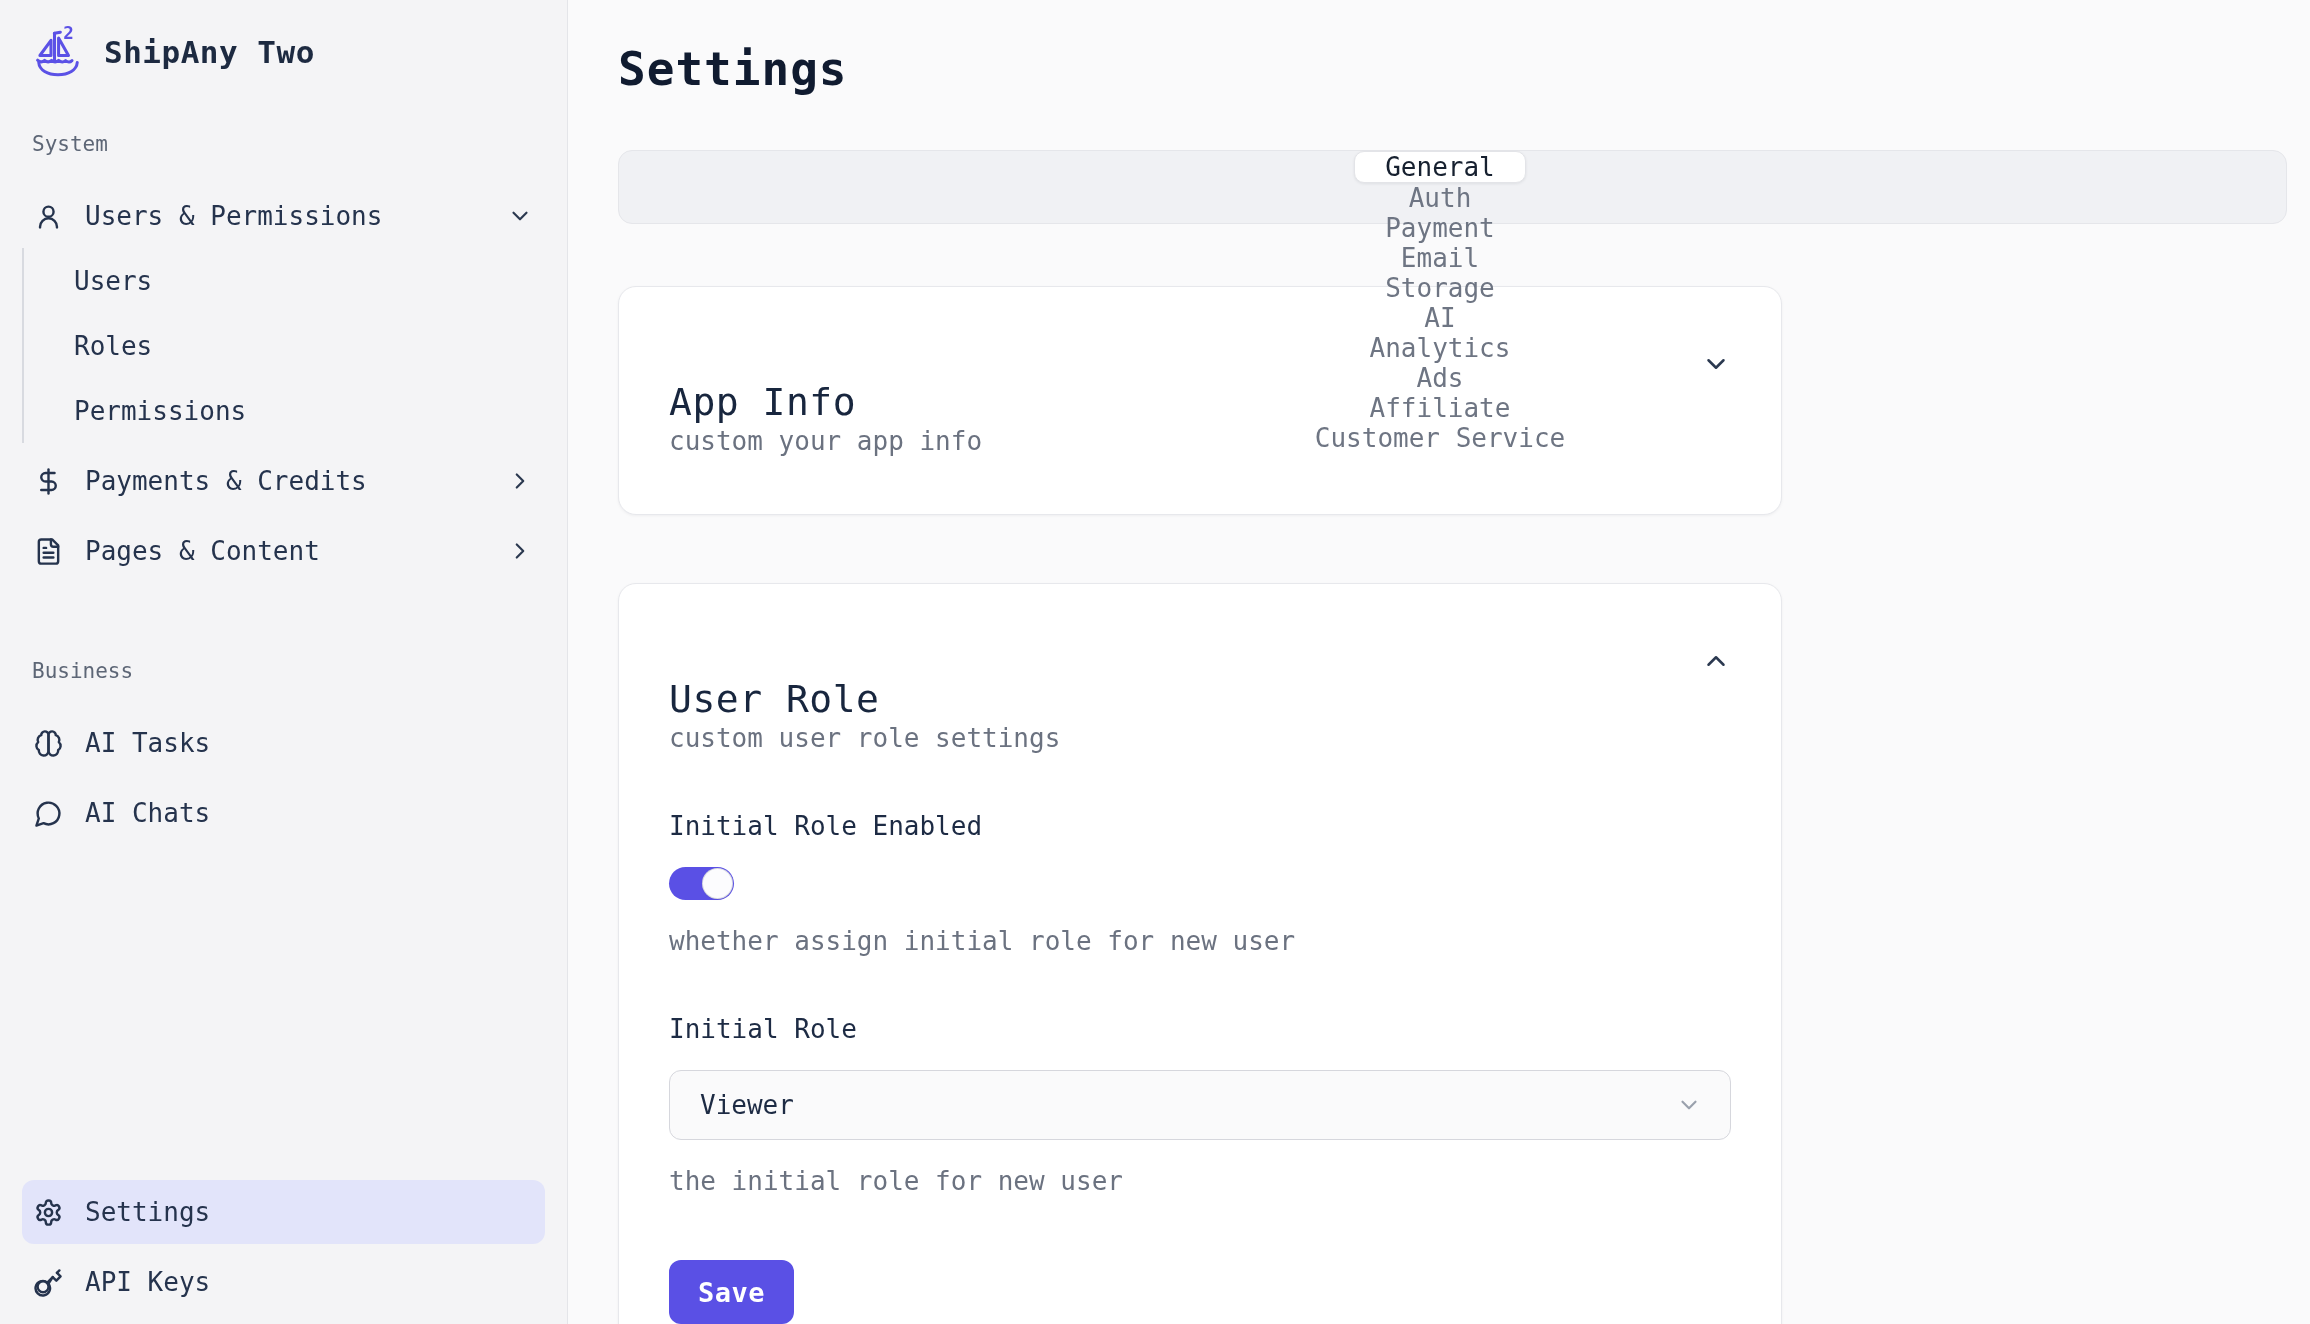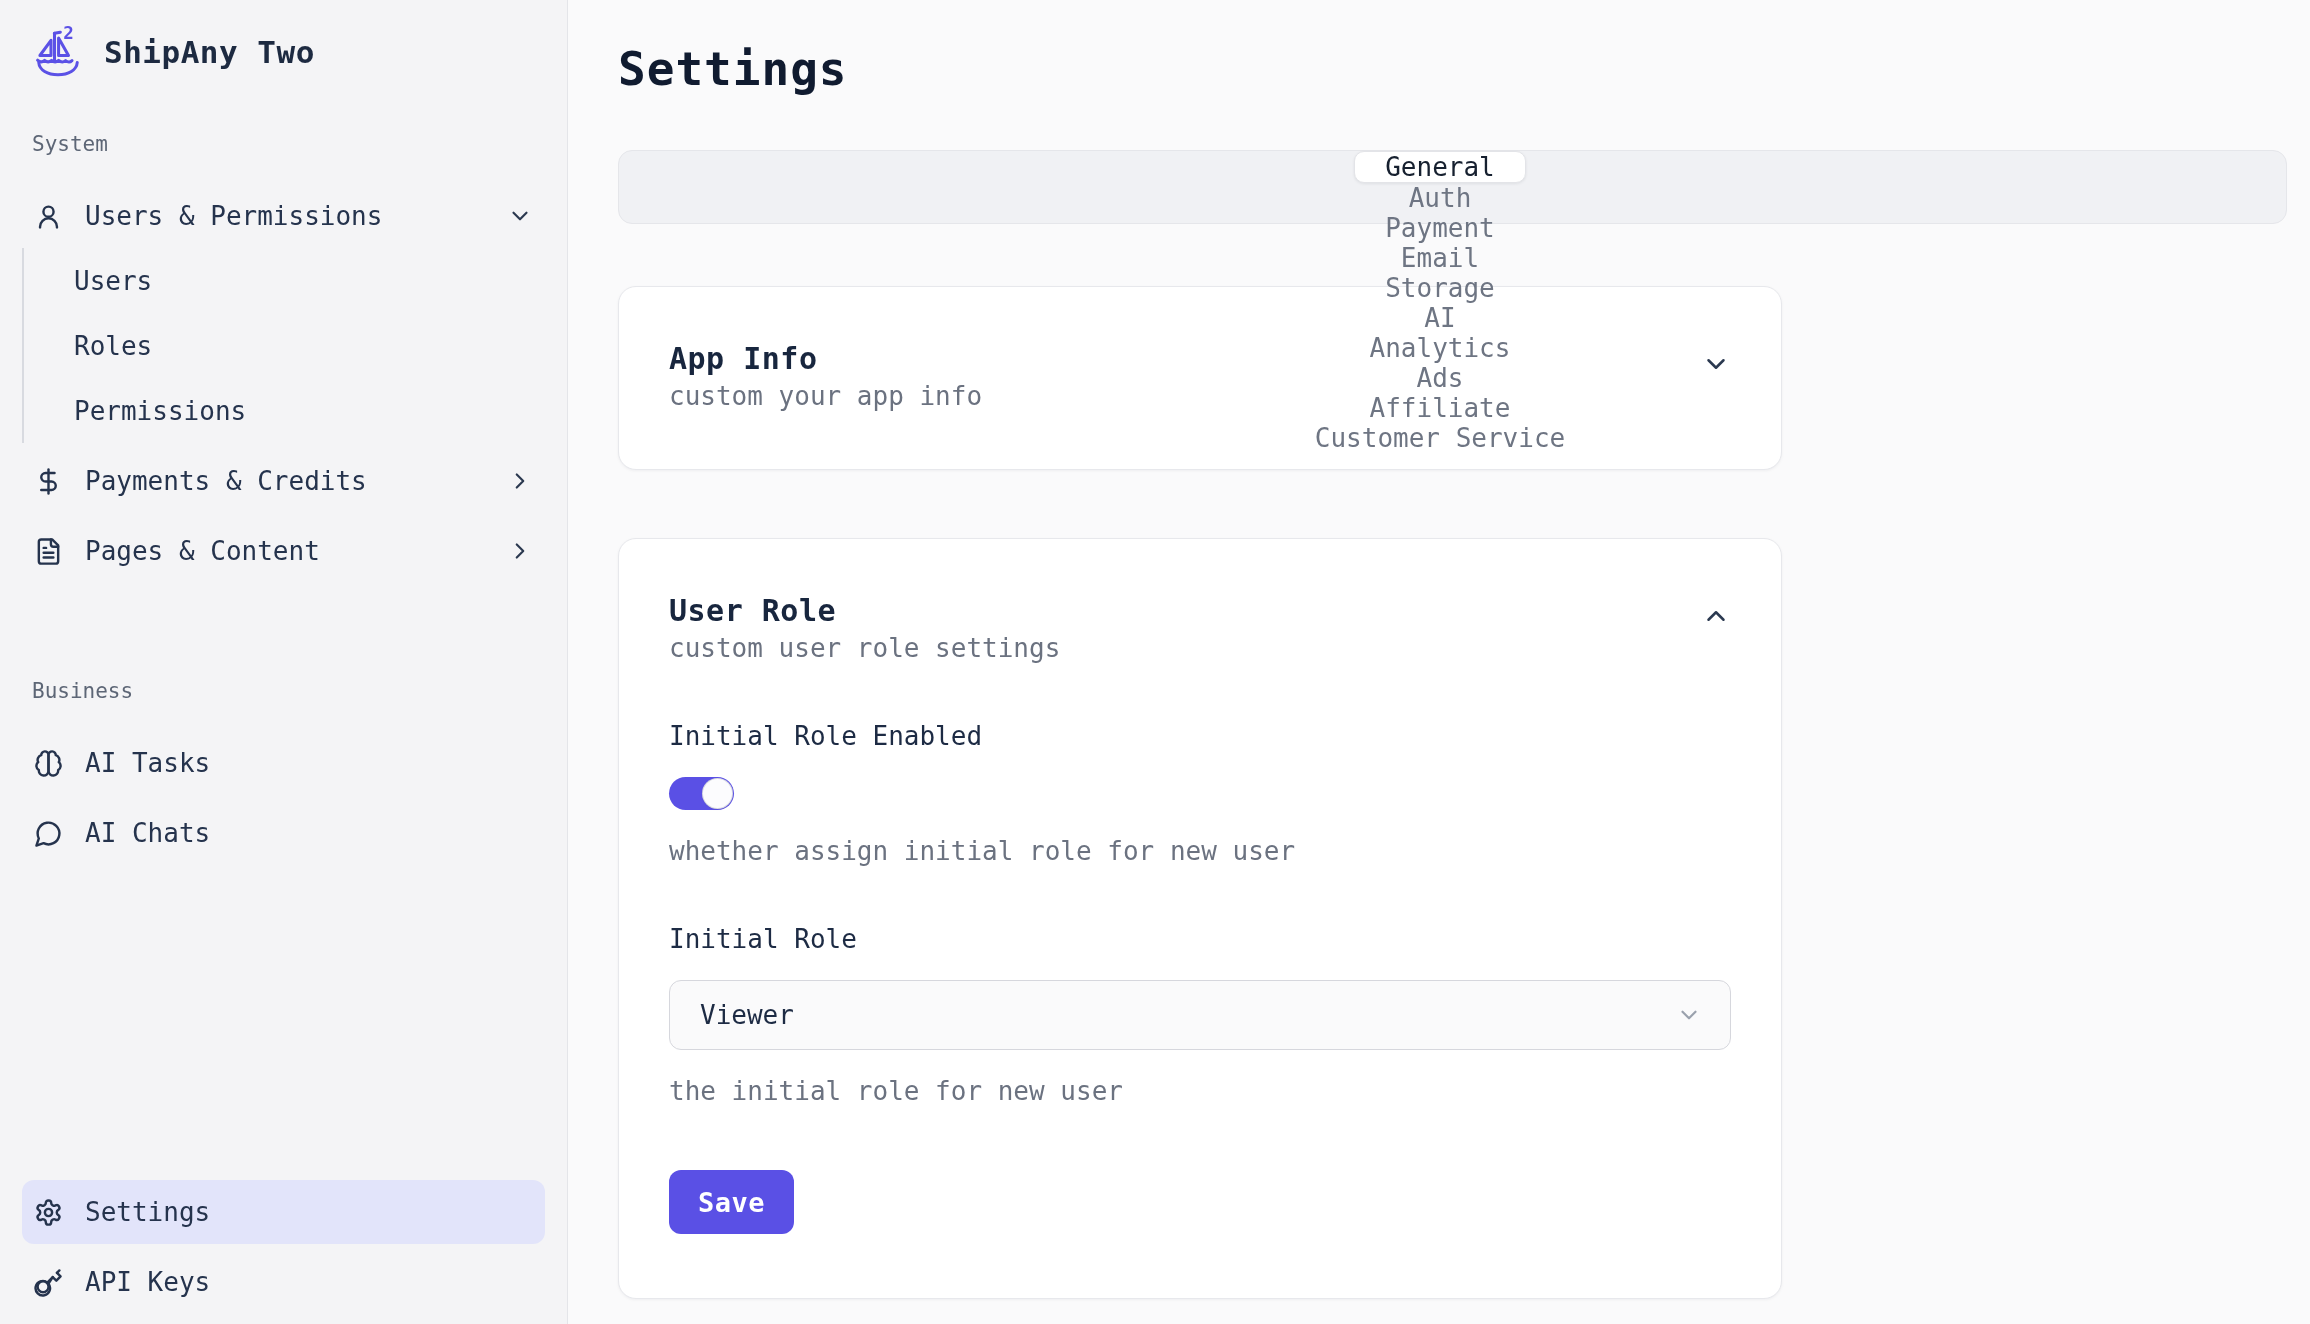--- a/index.html
+++ b/index.html
@@ -16,21 +16,21 @@
     background:#f4f4f6;
     border-right:1px solid #e4e5e9;
     padding:18px 22px 10px 22px;
     display:flex; flex-direction:column;
   }
   .logo-row { display:flex; align-items:center; gap:18px; padding:6px 8px 0 8px; }
   .logo-icon { width:56px; height:56px; display:flex; align-items:center; justify-content:center; }
   .logo-title { font-size:31px; font-weight:700; color:#1d2a41; letter-spacing:.5px; }
   .section-label { font-size:21px; color:#5d6676; margin:0 0 0 10px; }
   .sec-system { margin-top:52px; }
-  .sec-business { margin-top:96px; }
+  .sec-business { margin-top:76px; }
   .nav-item {
     display:flex; align-items:center; gap:22px;
     height:64px; padding:0 12px; margin-top:6px;
     border-radius:12px; font-size:26px; color:#25334d;
     cursor:pointer;
   }
   .nav-item .nicon { width:29px; height:29px; display:flex; color:#25334d; flex:none; }
   .nav-item .chev { margin-left:auto; width:26px; height:26px; display:flex; color:#2b3950; }
   .nav-item.active { background:#e2e4fa; }
   .sub-list { border-left:2px solid #d8dae0; }
@@ -61,21 +61,21 @@
   }
   .card {
     width:1164px; background:#ffffff;
     border:1px solid #e7e8ec; border-radius:18px;
     box-shadow:0 1px 3px rgba(16,24,40,.05);
     padding:54px 50px 58px 50px;
   }
   .card-appinfo { margin-top:62px; }
   .card-userrole { margin-top:68px; padding-bottom:64px; }
   .card-head { display:flex; align-items:flex-start; justify-content:space-between; }
-  .card-title { font-size:30px; font-weight:700; color:#18263e; letter-spacing:.5px; }
+  .card-title { font-size:38px; font-weight:400; color:#18263e; letter-spacing:.5px;margin-top:39px; }
   .card-chev { width:30px; height:30px; color:#2b3950; margin-top:8px; cursor:pointer; }
   .card-sub { margin-top:2px; font-size:26px; color:#6b7280; }
   .field { margin-top:58px; }
   .field-label { font-size:26px; font-weight:500; color:#1d2b44; }
   .field-desc { margin-top:26px; font-size:26px; color:#6b7280; }
   .toggle {
     margin-top:26px; width:65px; height:33px; border-radius:17px;
     background:#5a50e5; position:relative; cursor:pointer;
   }
   .toggle .thumb {

